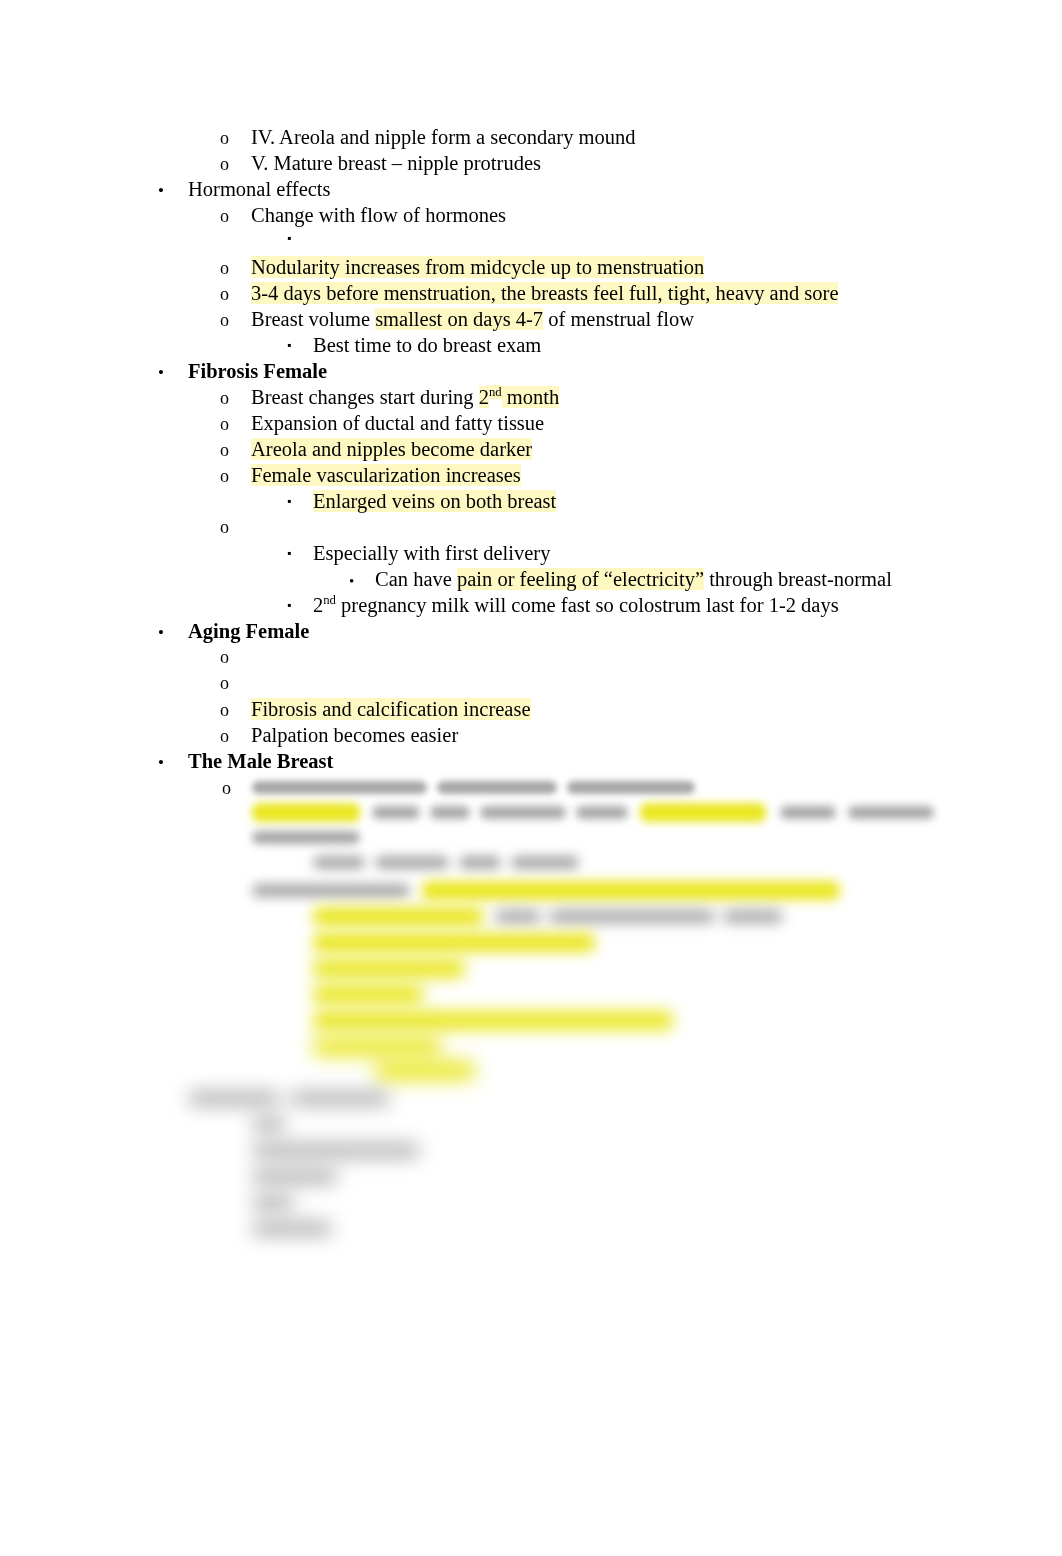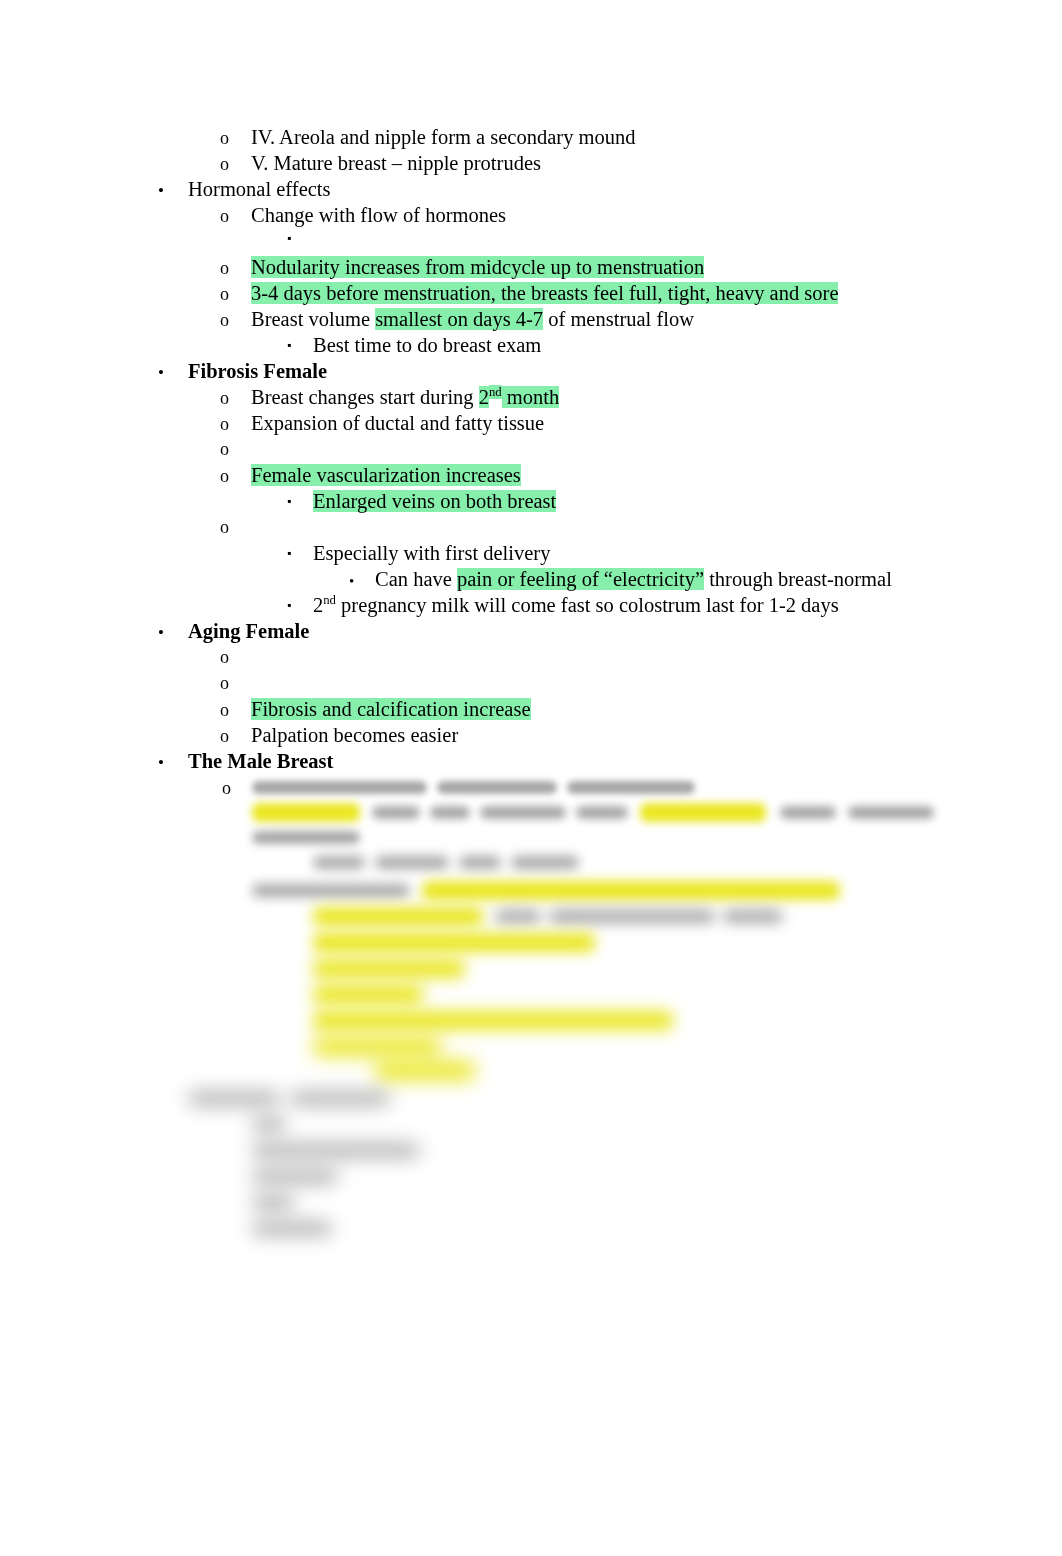--- a/index.html
+++ b/index.html
@@ -37,21 +37,21 @@
 
   .lvl2 { padding-left:220px; }
   .lvl2 .bullet { width:31px; font-size:18px; }
 
   .lvl3 { padding-left:287px; }
   .lvl3 .bullet { width:26px; font-size:12px; position:relative; top:-3px; }
 
   .lvl4 { padding-left:349px; }
   .lvl4 .bullet { width:26px; font-size:15px; }
 
-  .hl { background-color:#86efac; }
+  .hl { background-color:#fef9c3; }
   sup { font-size:0.62em; vertical-align:super; line-height:0; }
 
   
   .blurwrap { position:absolute; left:0; top:0; width:1062px; }
   .brow { position:absolute; height:26px; }
   .bk {
     position:absolute;
     border-radius:7px;
     opacity:0.75;
   }
@@ -82,21 +82,21 @@
       <div class="row lvl1"><span class="bullet">•</span><span class="txt" style="font-weight: normal;"><span>Hormonal effects</span></span></div>
       <div class="row lvl2"><span class="bullet">o</span><span class="txt"><span>Change with flow of hormones</span></span></div>
       <div class="row lvl3"><span class="bullet">▪</span></div>
       <div class="row lvl2"><span class="bullet">o</span><span class="txt"><span class="hl">Nodularity increases from midcycle up to menstruation</span></span></div>
       <div class="row lvl2"><span class="bullet">o</span><span class="txt"><span class="hl">3-4 days before menstruation, the breasts feel full, tight, heavy and sore</span></span></div>
       <div class="row lvl2"><span class="bullet">o</span><span class="txt"><span>Breast volume </span><span class="hl">smallest on days 4-7</span><span> of menstrual flow</span></span></div>
       <div class="row lvl3"><span class="bullet">▪</span><span class="txt"><span>Best time to do breast exam</span></span></div>
       <div class="row lvl1"><span class="bullet">•</span><span class="txt" style="font-weight: bold;"><span>Fibrosis Female</span></span></div>
       <div class="row lvl2"><span class="bullet">o</span><span class="txt"><span>Breast changes start during </span><span class="hl">2</span><sup class="hl">nd</sup><span class="hl"> month</span></span></div>
       <div class="row lvl2"><span class="bullet">o</span><span class="txt"><span>Expansion of ductal and fatty tissue</span></span></div>
-      <div class="row lvl2"><span class="bullet">o</span></div>
+      <div class="row lvl2"><span class="bullet">o</span><span class="txt"><span class="hl">Areola and nipples become darker</span></span></div>
       <div class="row lvl2"><span class="bullet">o</span><span class="txt"><span class="hl">Female vascularization increases</span></span></div>
       <div class="row lvl3"><span class="bullet">▪</span><span class="txt"><span class="hl">Enlarged veins on both breast</span></span></div>
       <div class="row lvl2"><span class="bullet">o</span></div>
       <div class="row lvl3"><span class="bullet">▪</span><span class="txt"><span>Especially with first delivery</span></span></div>
       <div class="row lvl4"><span class="bullet">•</span><span class="txt"><span>Can have </span><span class="hl">pain or feeling of “electricity”</span><span> through breast-normal</span></span></div>
       <div class="row lvl3"><span class="bullet">▪</span><span class="txt"><span>2</span><sup>nd</sup><span> pregnancy milk will come fast so colostrum last for 1-2 days</span></span></div>
       <div class="row lvl1"><span class="bullet">•</span><span class="txt" style="font-weight: bold;"><span>Aging Female</span></span></div>
       <div class="row lvl2"><span class="bullet">o</span></div>
       <div class="row lvl2"><span class="bullet">o</span></div>
       <div class="row lvl2"><span class="bullet">o</span><span class="txt"><span class="hl">Fibrosis and calcification increase</span></span></div>

